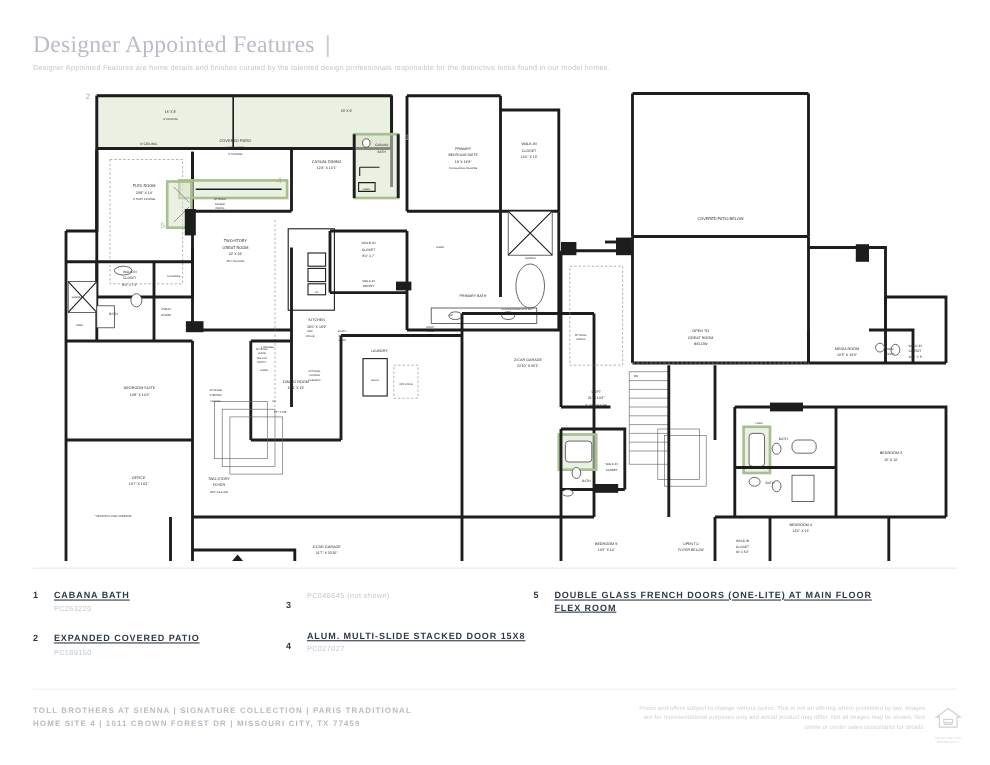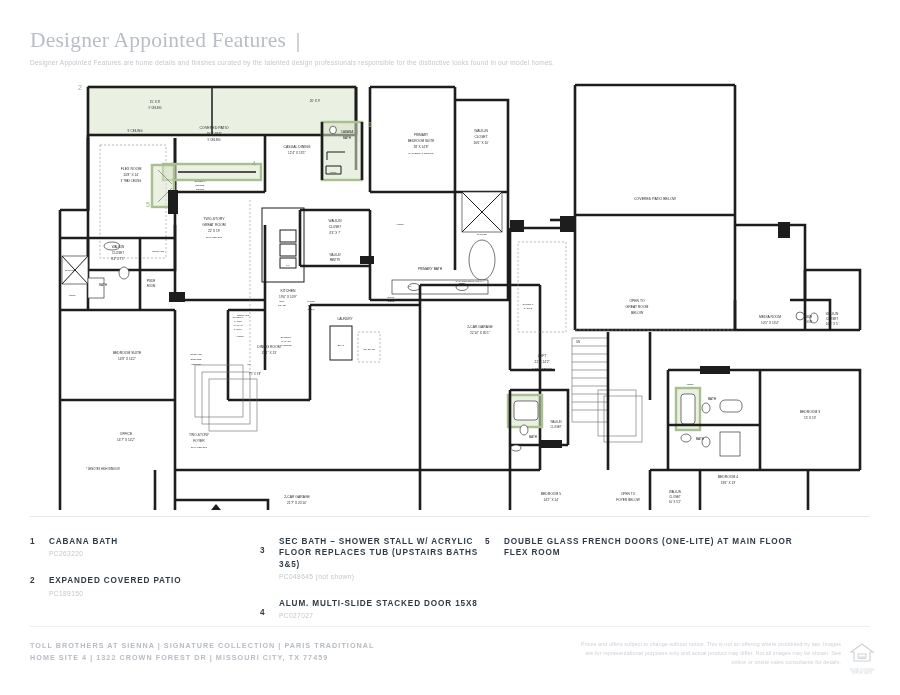--- a/index.html
+++ b/index.html
@@ -64,21 +64,21 @@
   .col-c { width: 330px; }
   .legend-item { display: flex; gap: 10px; align-items: flex-start; }
   .legend-num {
     font-size: 8.2px; font-weight: 700; color: #2f3a47;
     width: 9px; flex: 0 0 9px; text-align: left;
     padding-top: 1px;
   }
   .legend-body { flex: 1; }
   .legend-label {
     font-size: 8.2px; font-weight: 700; letter-spacing: .85px;
-    line-height: 1.38; color: #2f3a47; text-transform: uppercase;
+    line-height: 1.38; color: #2f3a47; text-transform: uppercase; text-decoration: underline;
   }
   .legend-code {
     margin-top: 3px;
     font-size: 6.6px; letter-spacing: .4px; color: #c2c6cc;
   }
   .item-multiline .legend-num { padding-top: 10px; }
 
   
   #footer-rule {
     position: absolute; left: 30px; top: 626px; width: 840px;
@@ -515,21 +515,20 @@
         <div class="legend-label">EXPANDED COVERED PATIO</div>
         <div class="legend-code">PC189150</div>
       </div>
     </div>
   </div>
 
   <div class="legend-col col-b">
     <div class="legend-item item-multiline">
       <div class="legend-num">3</div>
       <div class="legend-body">
-        <div class="legend-label">SEC BATH – SHOWER STALL W/ ACRYLIC FLOOR REPLACES TUB (UPSTAIRS BATHS 3&amp;5)</div>
         <div class="legend-code">PC048645 (not shown)</div>
       </div>
     </div>
     <div class="legend-item item-multiline">
       <div class="legend-num">4</div>
       <div class="legend-body">
         <div class="legend-label">ALUM. MULTI-SLIDE STACKED DOOR 15X8</div>
         <div class="legend-code">PC027027</div>
       </div>
     </div>
@@ -544,21 +543,21 @@
       </div>
     </div>
   </div>
 
 </div>
 
 <div id="footer-rule"></div>
 <div id="footer">
   <div id="footer-left">
     <div>TOLL BROTHERS AT SIENNA | SIGNATURE COLLECTION | PARIS TRADITIONAL</div>
-    <div>HOME SITE 4 | 1322 CROWN FOREST DR | MISSOURI CITY, TX 77459</div>
+    <div>HOME SITE 4 | 1011 CROWN FOREST DR | MISSOURI CITY, TX 77459</div>
   </div>
   <div id="footer-right">
     <div id="disclaimer">Prices and offers subject to change without notice. This is not an offering where prohibited by law. Images are for representational purposes only and actual product may differ. Not all images may be shown. See online or onsite sales consultants for details.</div>
     <div id="eho">
       <svg viewBox="0 0 26 22" width="26" height="22">
         <path d="M13 2 L24 10 H21 V19 H5 V10 H2 Z" fill="none" stroke="#cdd1d6" stroke-width="1.1"></path>
         <rect x="9" y="12" width="8" height="3" fill="none" stroke="#cdd1d6" stroke-width="1"></rect>
         <path d="M9 16.5 H17" stroke="#cdd1d6" stroke-width="1"></path>
       </svg>
       <div id="eho-caption">EQUAL HOUSING OPPORTUNITY</div>

